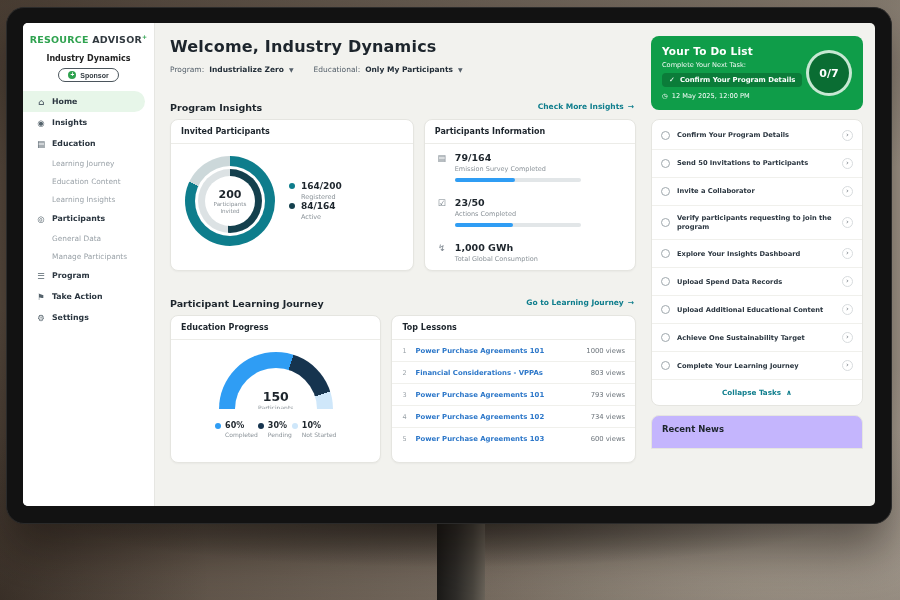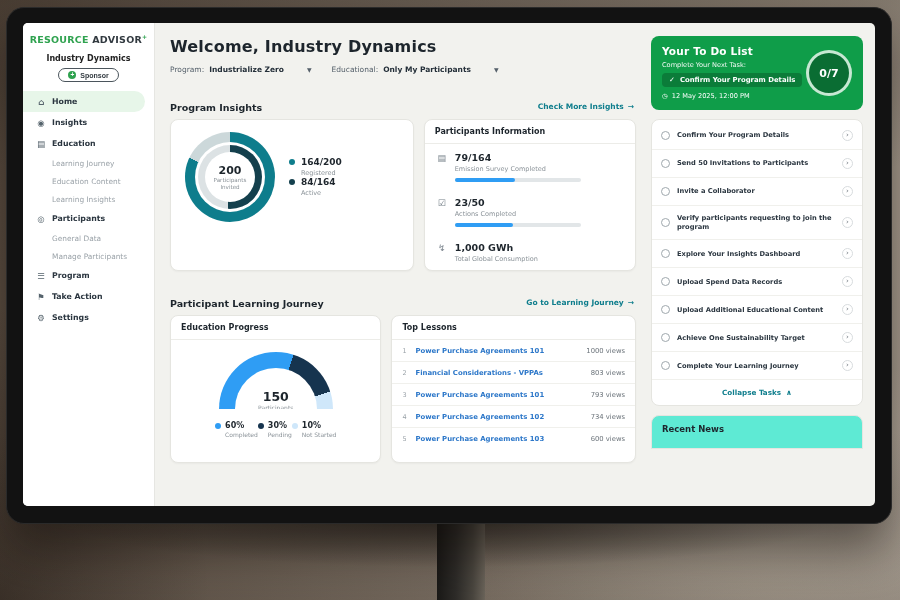--- a/index.html
+++ b/index.html
@@ -36,21 +36,21 @@
   .nav-item { display:flex; align-items:center; gap:6px; padding:5.5px 8px 5.5px 13px; font-size:7.8px;
     font-weight:bold; color:#2b3640; cursor:pointer; }
   .nav-item .nicon { width:10px; font-size:8.5px; color:#55636c; text-align:center; }
   .nav-item.active { background:#e7f6e9; border-radius:0 11px 11px 0; margin-right:9px; }
   .nav-sub { padding:4.5px 8px 4.5px 29px; font-size:7.4px; color:#9aa2a8; font-weight:normal; cursor:pointer; }
 
   
   .main { flex:1; min-width:0; padding:11px 13px 0 15px; display:flex; flex-direction:column; }
   h1 { font-size:16px; font-weight:bold; color:#1d252c; letter-spacing:.2px; margin:3px 0 9px; }
   .filters { display:flex; align-items:center; gap:5px; font-size:7.5px; color:#55606a; margin-bottom:10px; }
-  .fvalue { display:flex; align-items:center; gap:23px; background:none; border:none; font-weight:bold;
+  .fvalue { display:flex; align-items:center; gap:5px; background:none; border:none; font-weight:bold;
     font-size:7.5px; color:#232e38; cursor:pointer; font-family:inherit; }
   .chev { font-size:6px; color:#55606a; }
   .gap { width:10px; }
   .secrow { display:flex; justify-content:space-between; align-items:flex-start; margin:18px 2px 6px 0; }
   .secrow h2 { font-size:9.5px; font-weight:bold; color:#1d252c; }
   .tlink { color:#0e7d8c; font-weight:bold; font-size:7.5px; display:flex; align-items:center; gap:4px;
     text-decoration:none; cursor:pointer; }
   .cards { display:flex; gap:10px; margin-bottom:9px; }
   .card { background:#fff; border:1px solid #e5e5e0; border-radius:8px; overflow:hidden;
     box-shadow:0 1px 2px rgba(0,0,0,.04); }
@@ -122,21 +122,21 @@
     background:#0a6d33; border:3px solid rgba(220,245,228,.9); display:flex; align-items:center;
     justify-content:center; font-size:11px; font-weight:bold; }
   .tasks-card { background:#fff; border:1px solid #e5e5e0; border-radius:8px; padding:2px 0 0; }
   .task { display:flex; align-items:center; gap:7px; padding:8px 9px; border-bottom:1px solid #f0f0ec; cursor:pointer; }
   .t-check { flex:0 0 9px; width:9px; height:9px; border:1.2px solid #9fa8ad; border-radius:50%; }
   .t-label { flex:1; font-size:6.7px; font-weight:bold; color:#2b3640; line-height:1.3; }
   .t-chev { flex:0 0 11px; width:11px; height:11px; border:1px solid #d8dcde; border-radius:50%;
     display:flex; align-items:center; justify-content:center; color:#6b737a; font-size:7px; padding-bottom:1px; }
   .collapse { display:flex; justify-content:center; align-items:center; gap:5px; padding:8px;
     color:#0e7d8c; font-weight:bold; font-size:7.2px; cursor:pointer; }
-  .news { background:#5eead4; border:1px solid #e5e5e0; border-radius:8px 8px 0 0; padding:8px 10px 14px;
+  .news { background:#c4b5fd; border:1px solid #e5e5e0; border-radius:8px 8px 0 0; padding:8px 10px 14px;
     font-weight:bold; font-size:8.5px; color:#1d252c; }
 </style>
 </head>
 <body>
 
 <div class="scene">
   <div class="under-shadow"></div>
   <div class="stand"></div>
 
   <div class="monitor">
@@ -210,20 +210,21 @@
           <h2>Program Insights</h2>
           <a class="tlink">
             <span>Check More Insights</span>
             <span>→</span>
           </a>
         </div>
 
         <div class="cards">
 
           <div class="card card-invited">
+            <div class="card-title">Invited Participants</div>
             <div class="donut-wrap">
               <div class="donut">
                 <div class="donut-inner"></div>
                 <div class="donut-center">
                   <div class="big">200</div>
                   <div class="small">Participants Invited</div>
                 </div>
               </div>
               <div class="vlegend">
                 <div class="leg-item">

